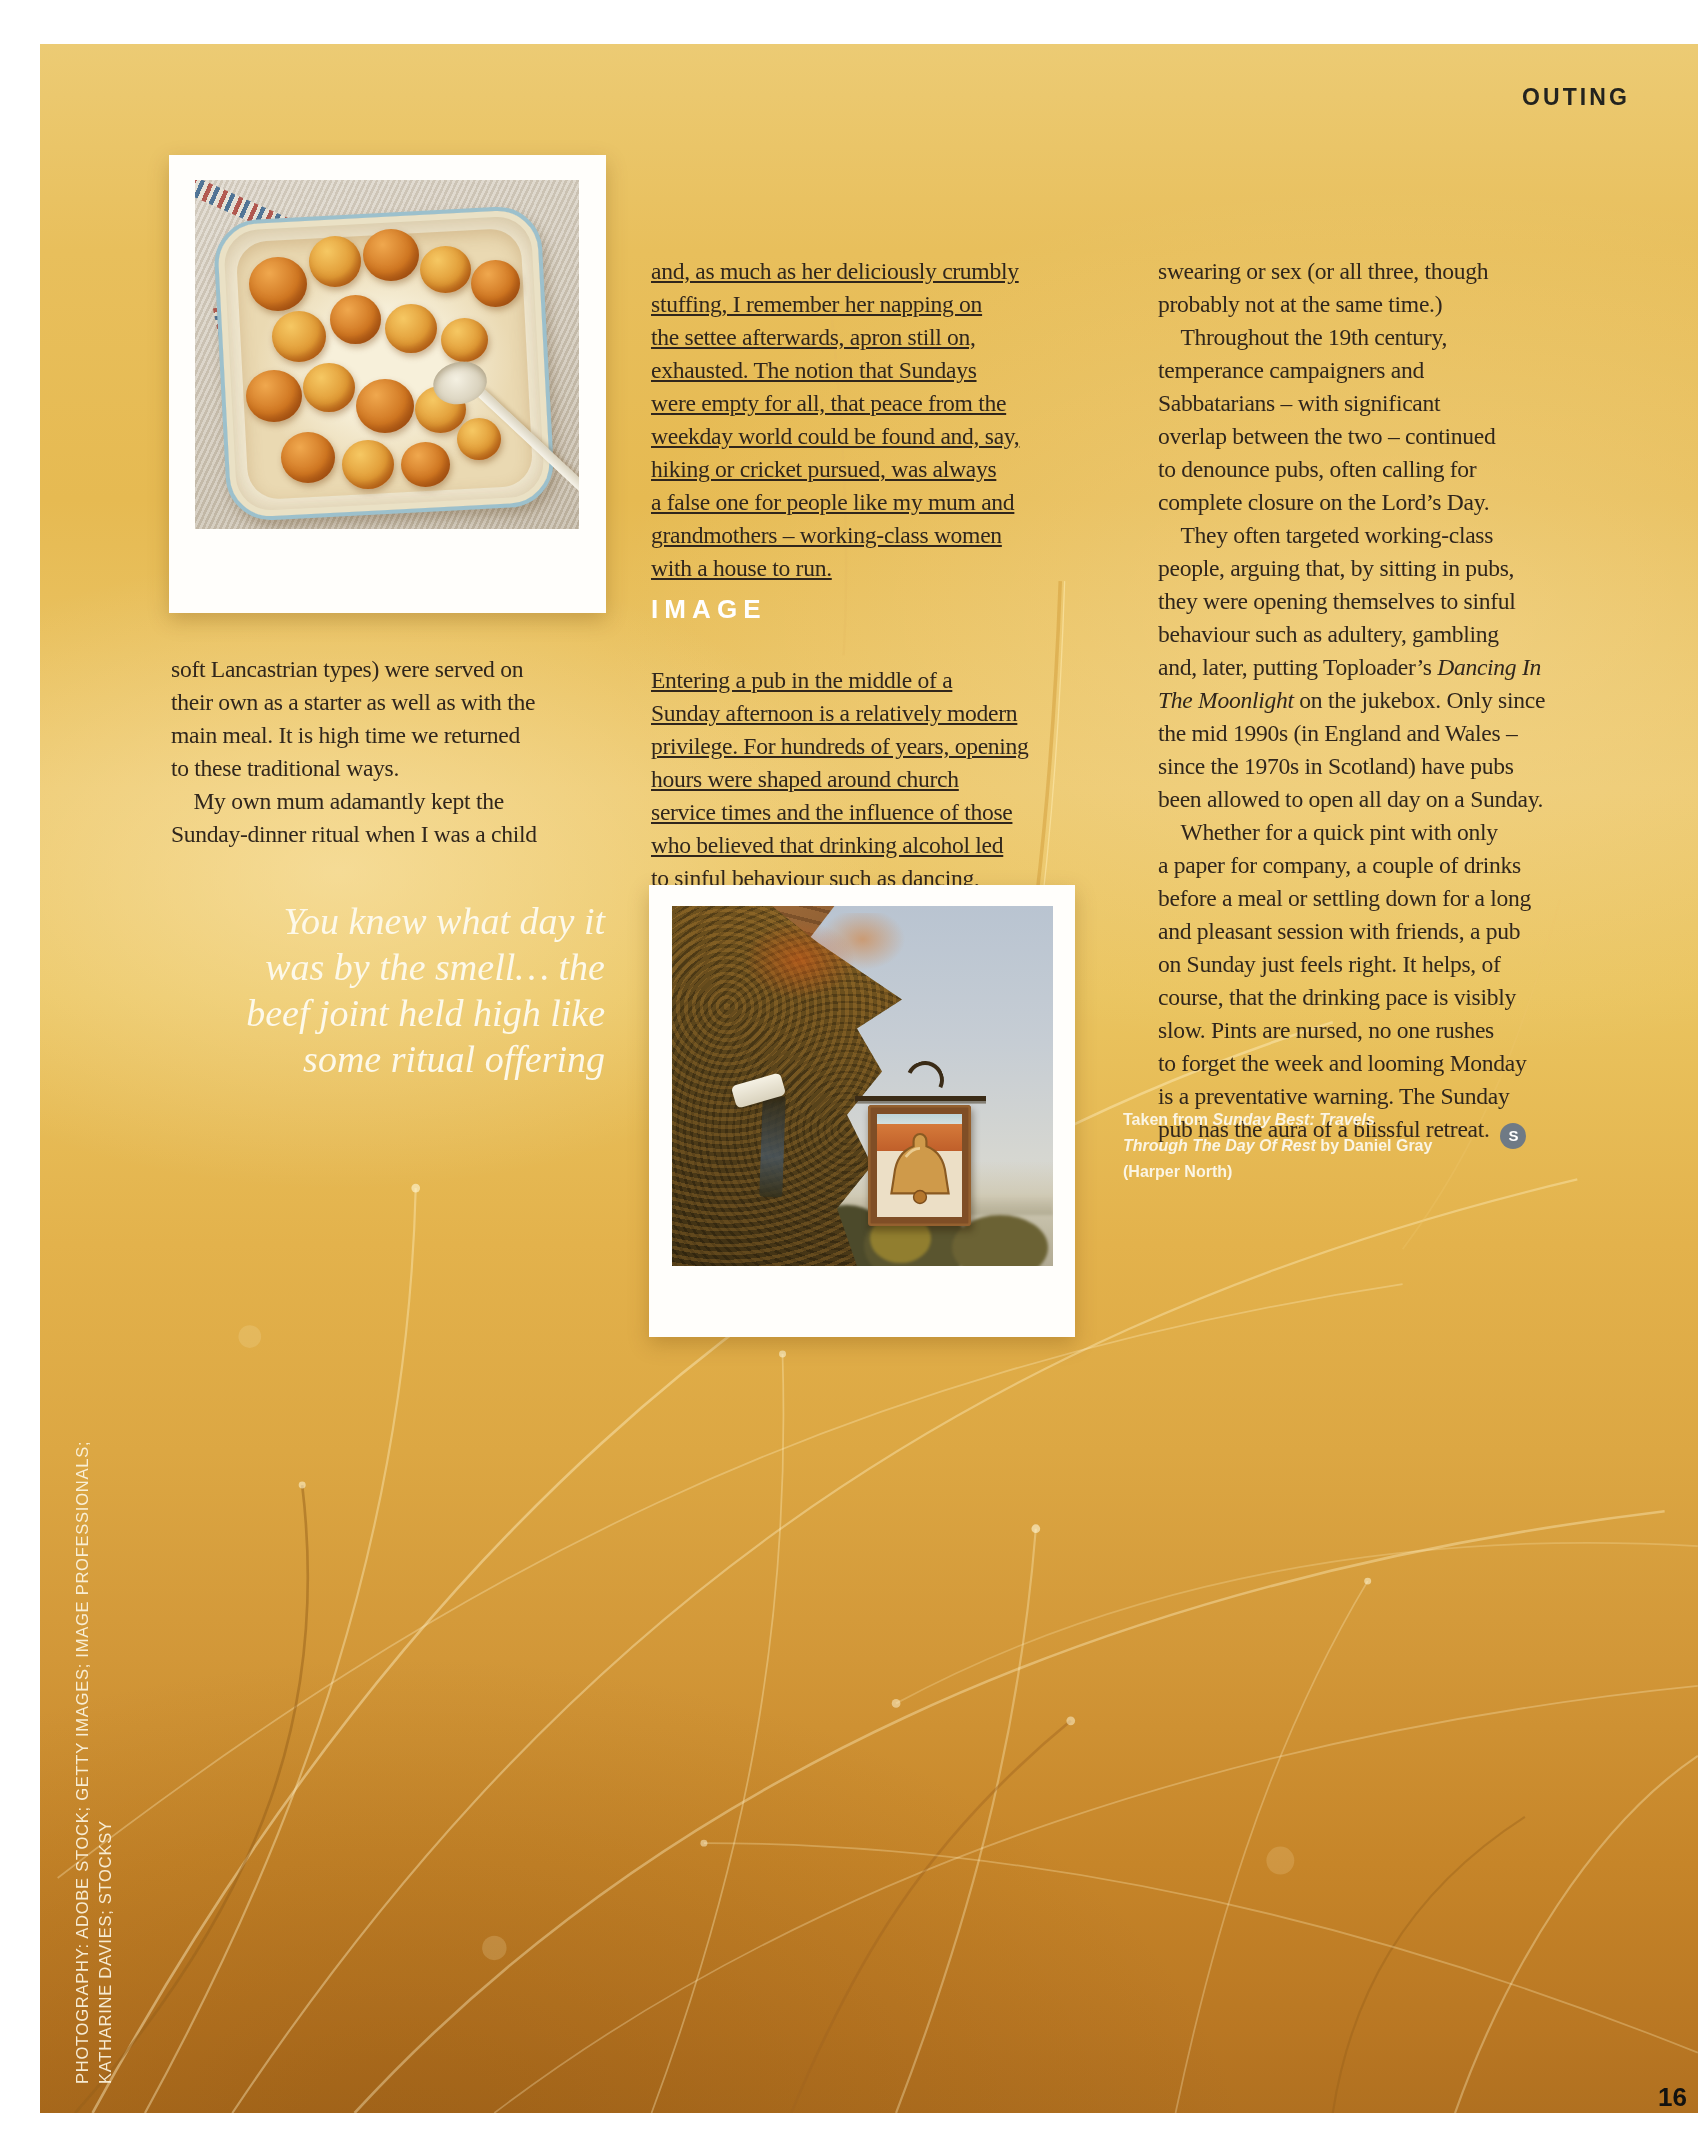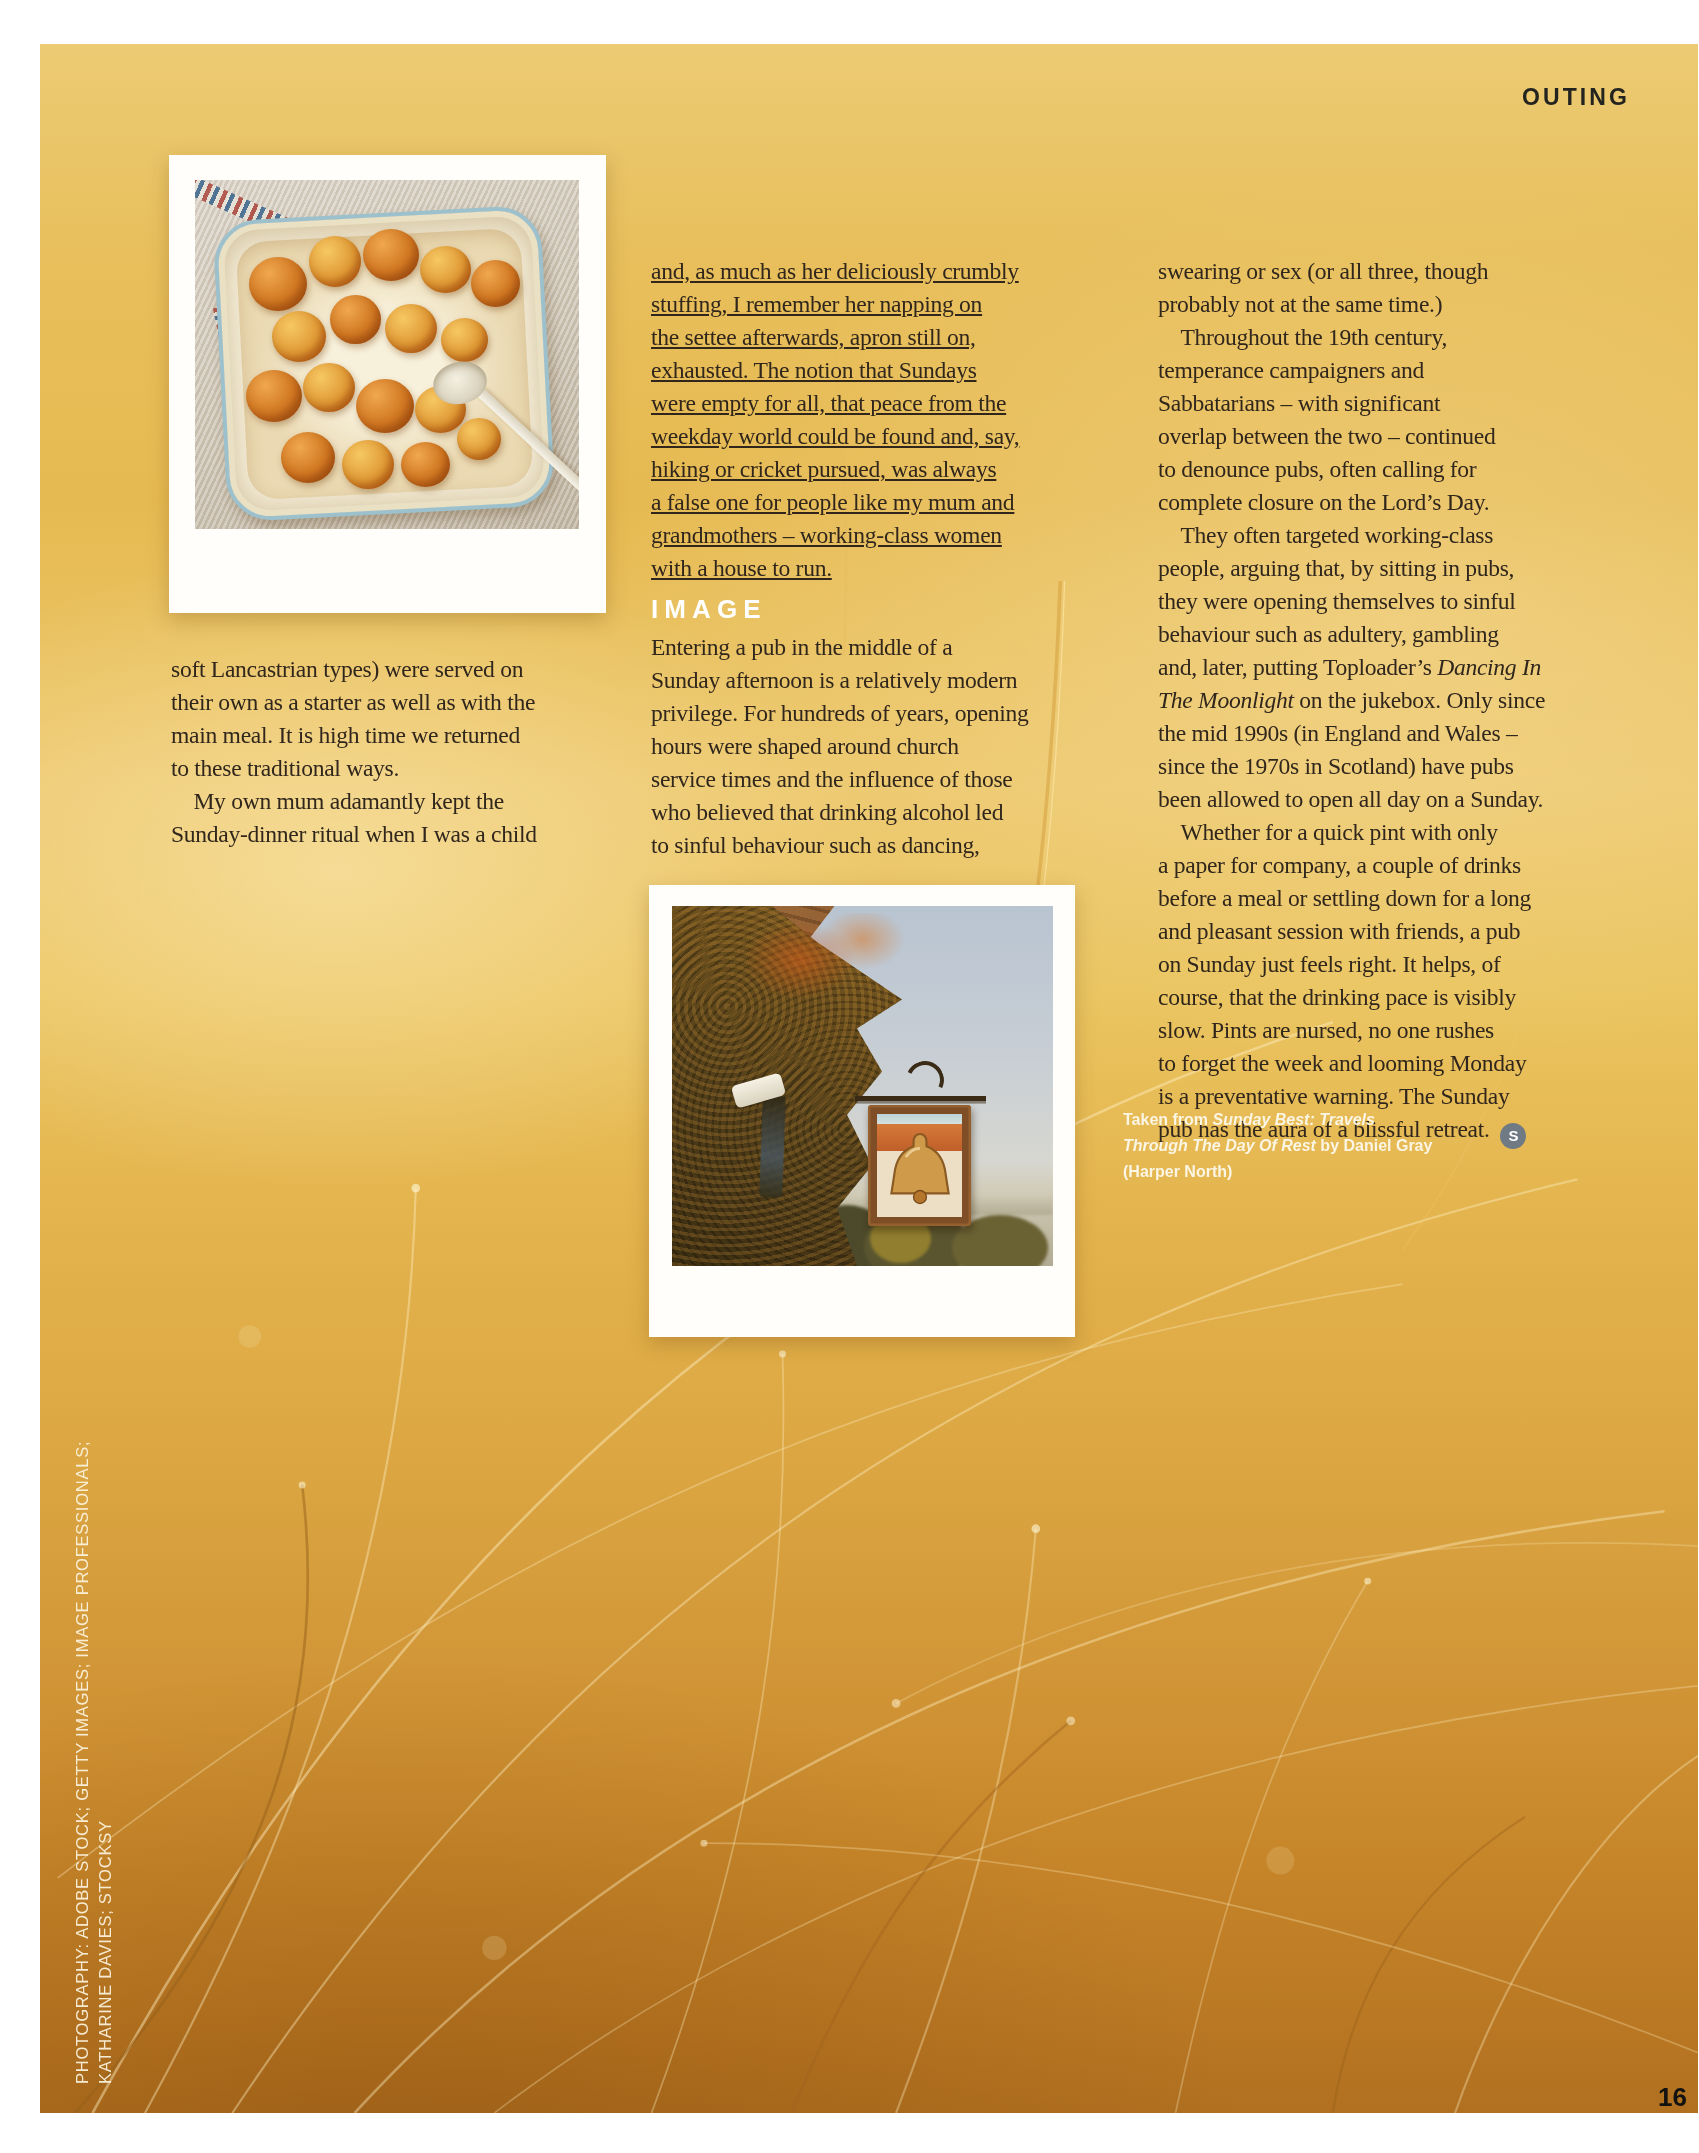--- a/index.html
+++ b/index.html
@@ -20,21 +20,21 @@
   .outing{position:absolute;top:84px;right:110px;font-family:"Liberation Sans",sans-serif;
     font-weight:700;font-size:23px;letter-spacing:3.1px;color:#23231f;}
   .pagenum{position:absolute;top:2082px;right:53px;font-family:"Liberation Sans",sans-serif;
     font-weight:700;font-size:26px;color:#121210;}
 
   
   .col{position:absolute;width:489px;font-size:23.6px;line-height:33px;letter-spacing:-0.3px;
     color:#30261c;white-space:pre-wrap;}
   .col1{left:131px;top:653px;}
   .col2a{left:611px;top:255px;text-decoration:underline;}
-  .col2b{left:611px;top:631px;}
+  .col2b{left:611px;top:664px;text-decoration:underline;}
   .col3{left:1118px;top:255px;}
   .subhead{position:absolute;left:611px;top:594px;font-family:"Liberation Sans",sans-serif;
     font-weight:700;font-size:26px;letter-spacing:6.1px;color:#ffffff;}
   .ital{font-style:italic;}
   .endmark{display:inline-flex;align-items:center;justify-content:center;width:26px;height:26px;
     border-radius:50%;background:#6f7a85;color:#fff;font-family:"Liberation Sans",sans-serif;
     font-weight:700;font-size:15px;letter-spacing:0;vertical-align:-4.4px;margin-left:5.2px;white-space:normal;}
 
   
   .pullquote{position:absolute;left:76px;top:898px;width:489px;text-align:right;
@@ -243,20 +243,24 @@
 a paper for company, a couple of drinks
 before a meal or settling down for a long
 and pleasant session with friends, a pub
 on Sunday just feels right. It helps, of
 course, that the drinking pace is visibly
 slow. Pints are nursed, no one rushes
 to forget the week and looming Monday
 is a preventative warning. The Sunday
 pub has the aura of a blissful retreat. </span><span class="endmark">S</span></div>
 
+  <div class="pullquote">You knew what day it
+was by the smell… the
+beef joint held high like
+some ritual offering</div>
 
   <figure class="polaroid photo-pub" style="margin:0">
     <div class="ph-inner">
       <div class="landscape"></div>
       <div class="ridge"></div>
       <span class="tree t1"></span>
       <span class="tree t2"></span>
       <span class="tree t3"></span>
       <span class="tree t4"></span>
       <div class="roof"></div>

